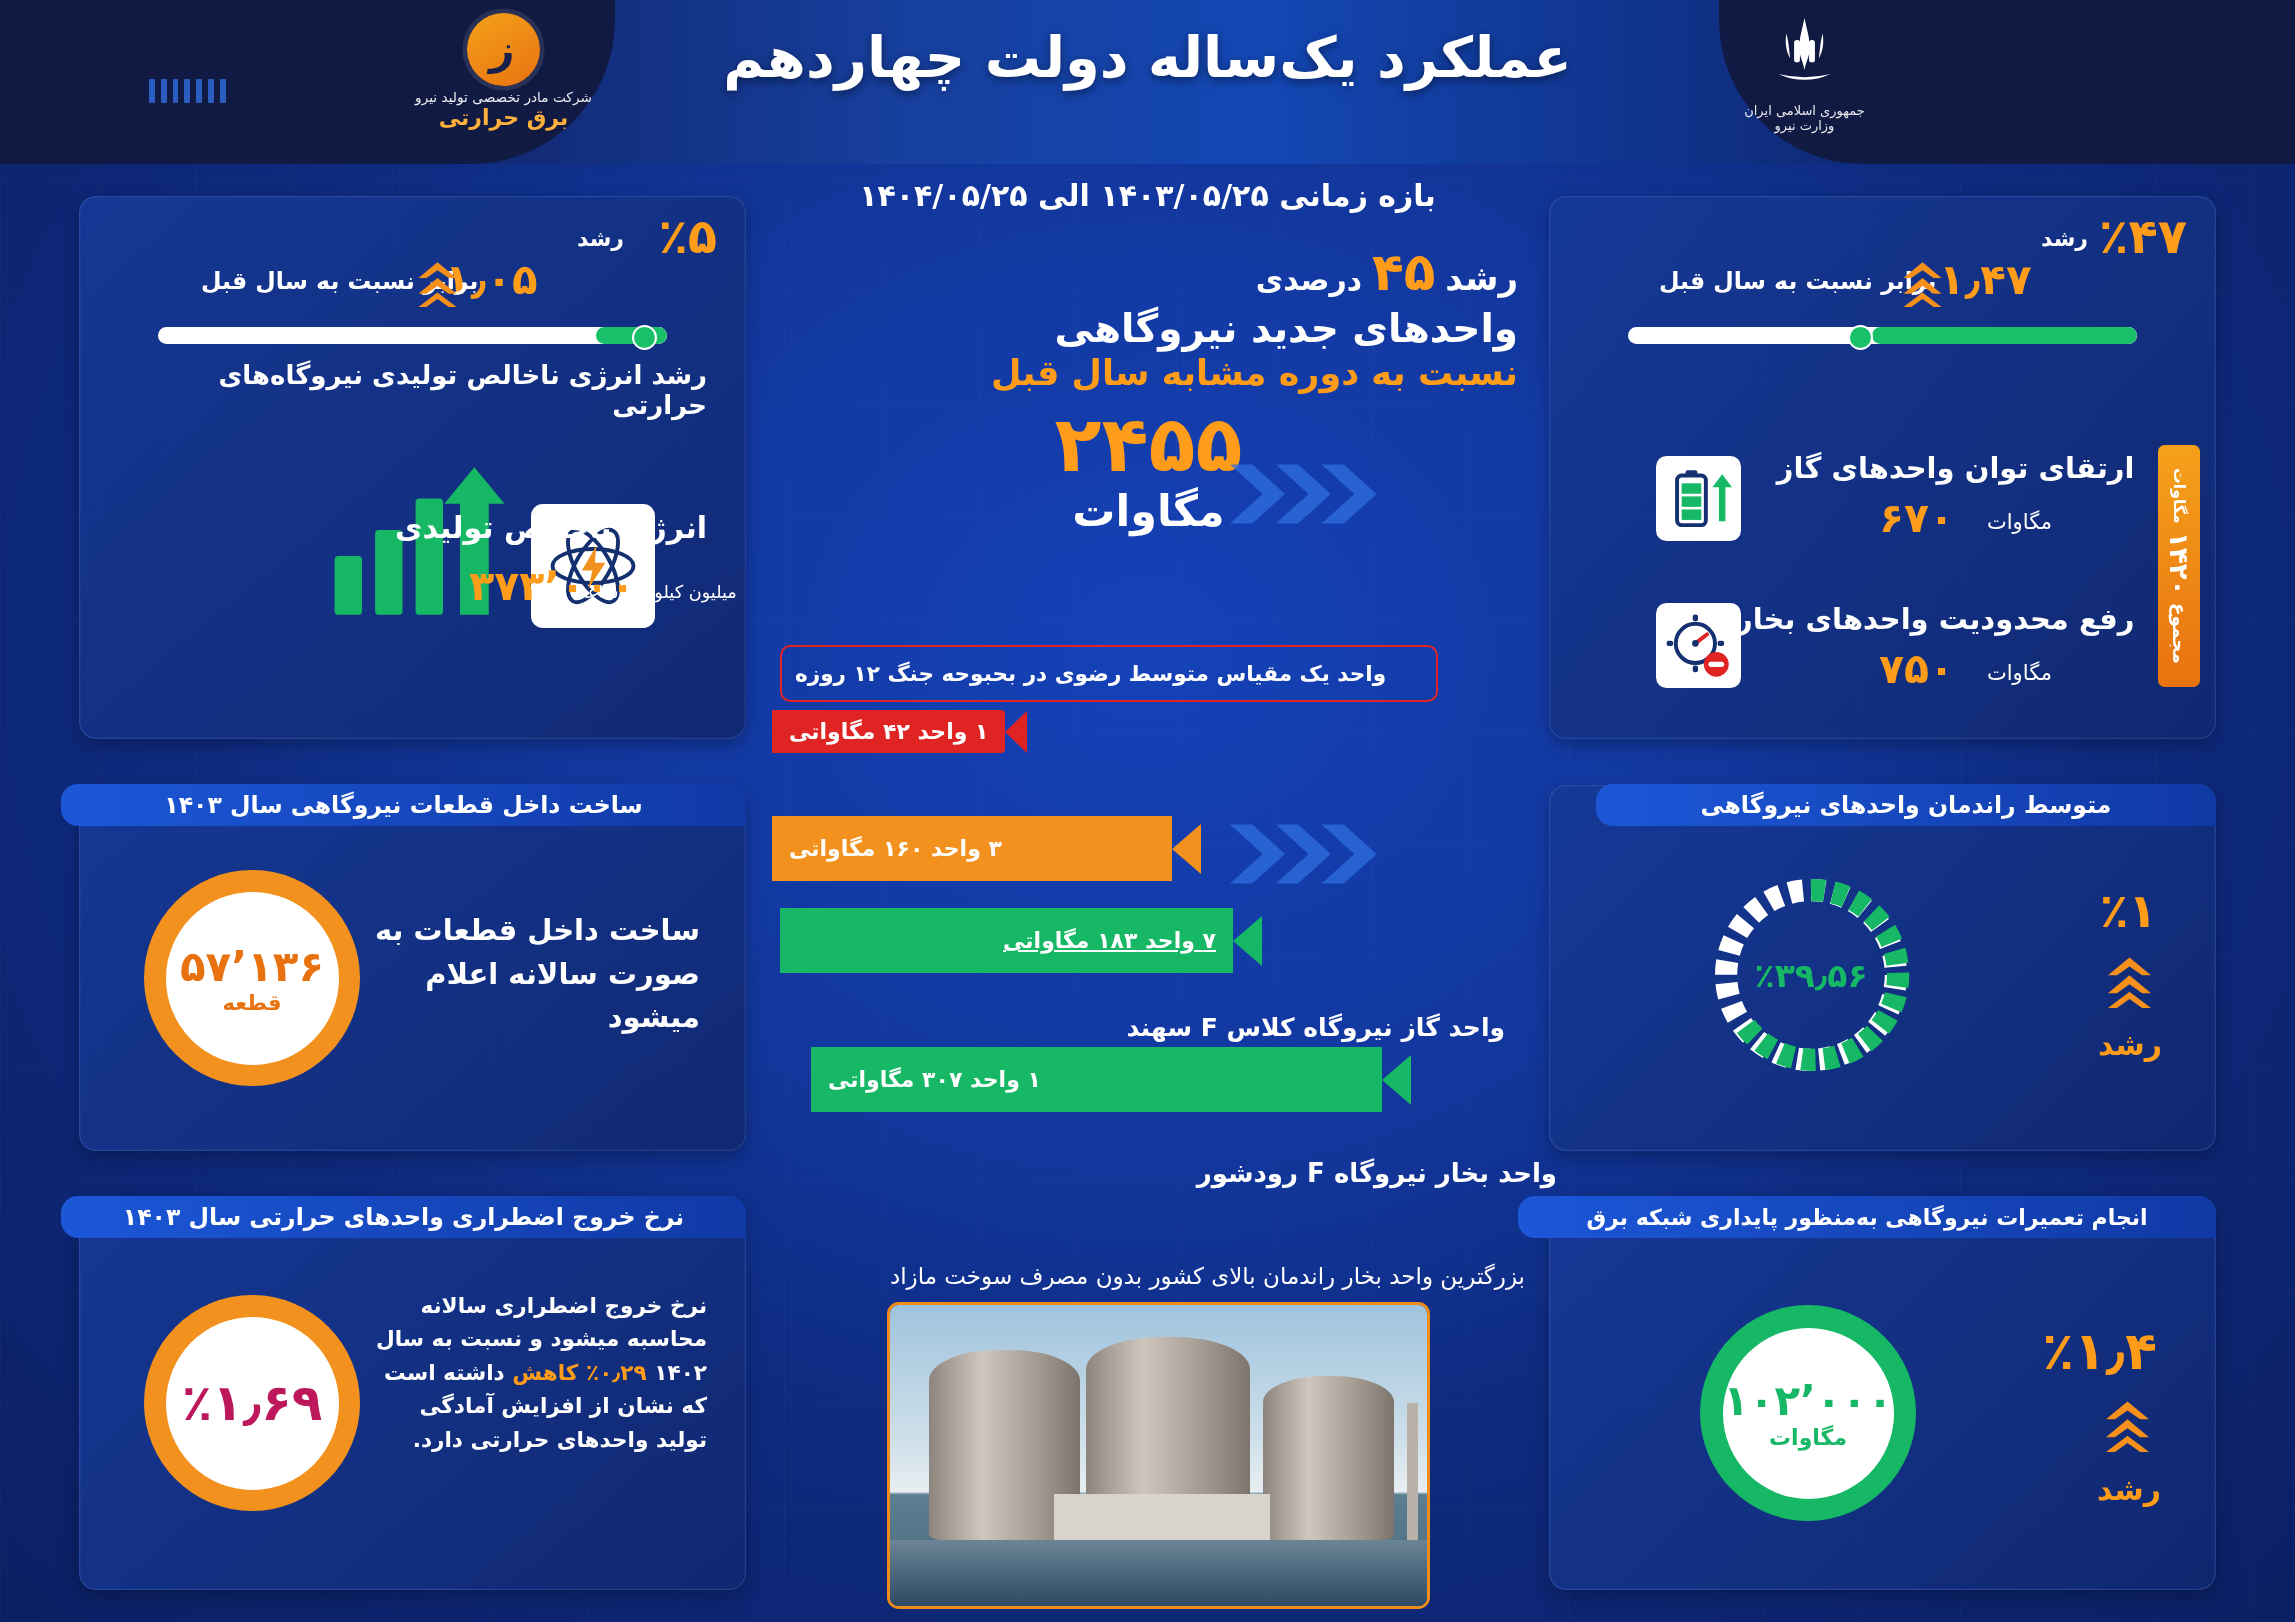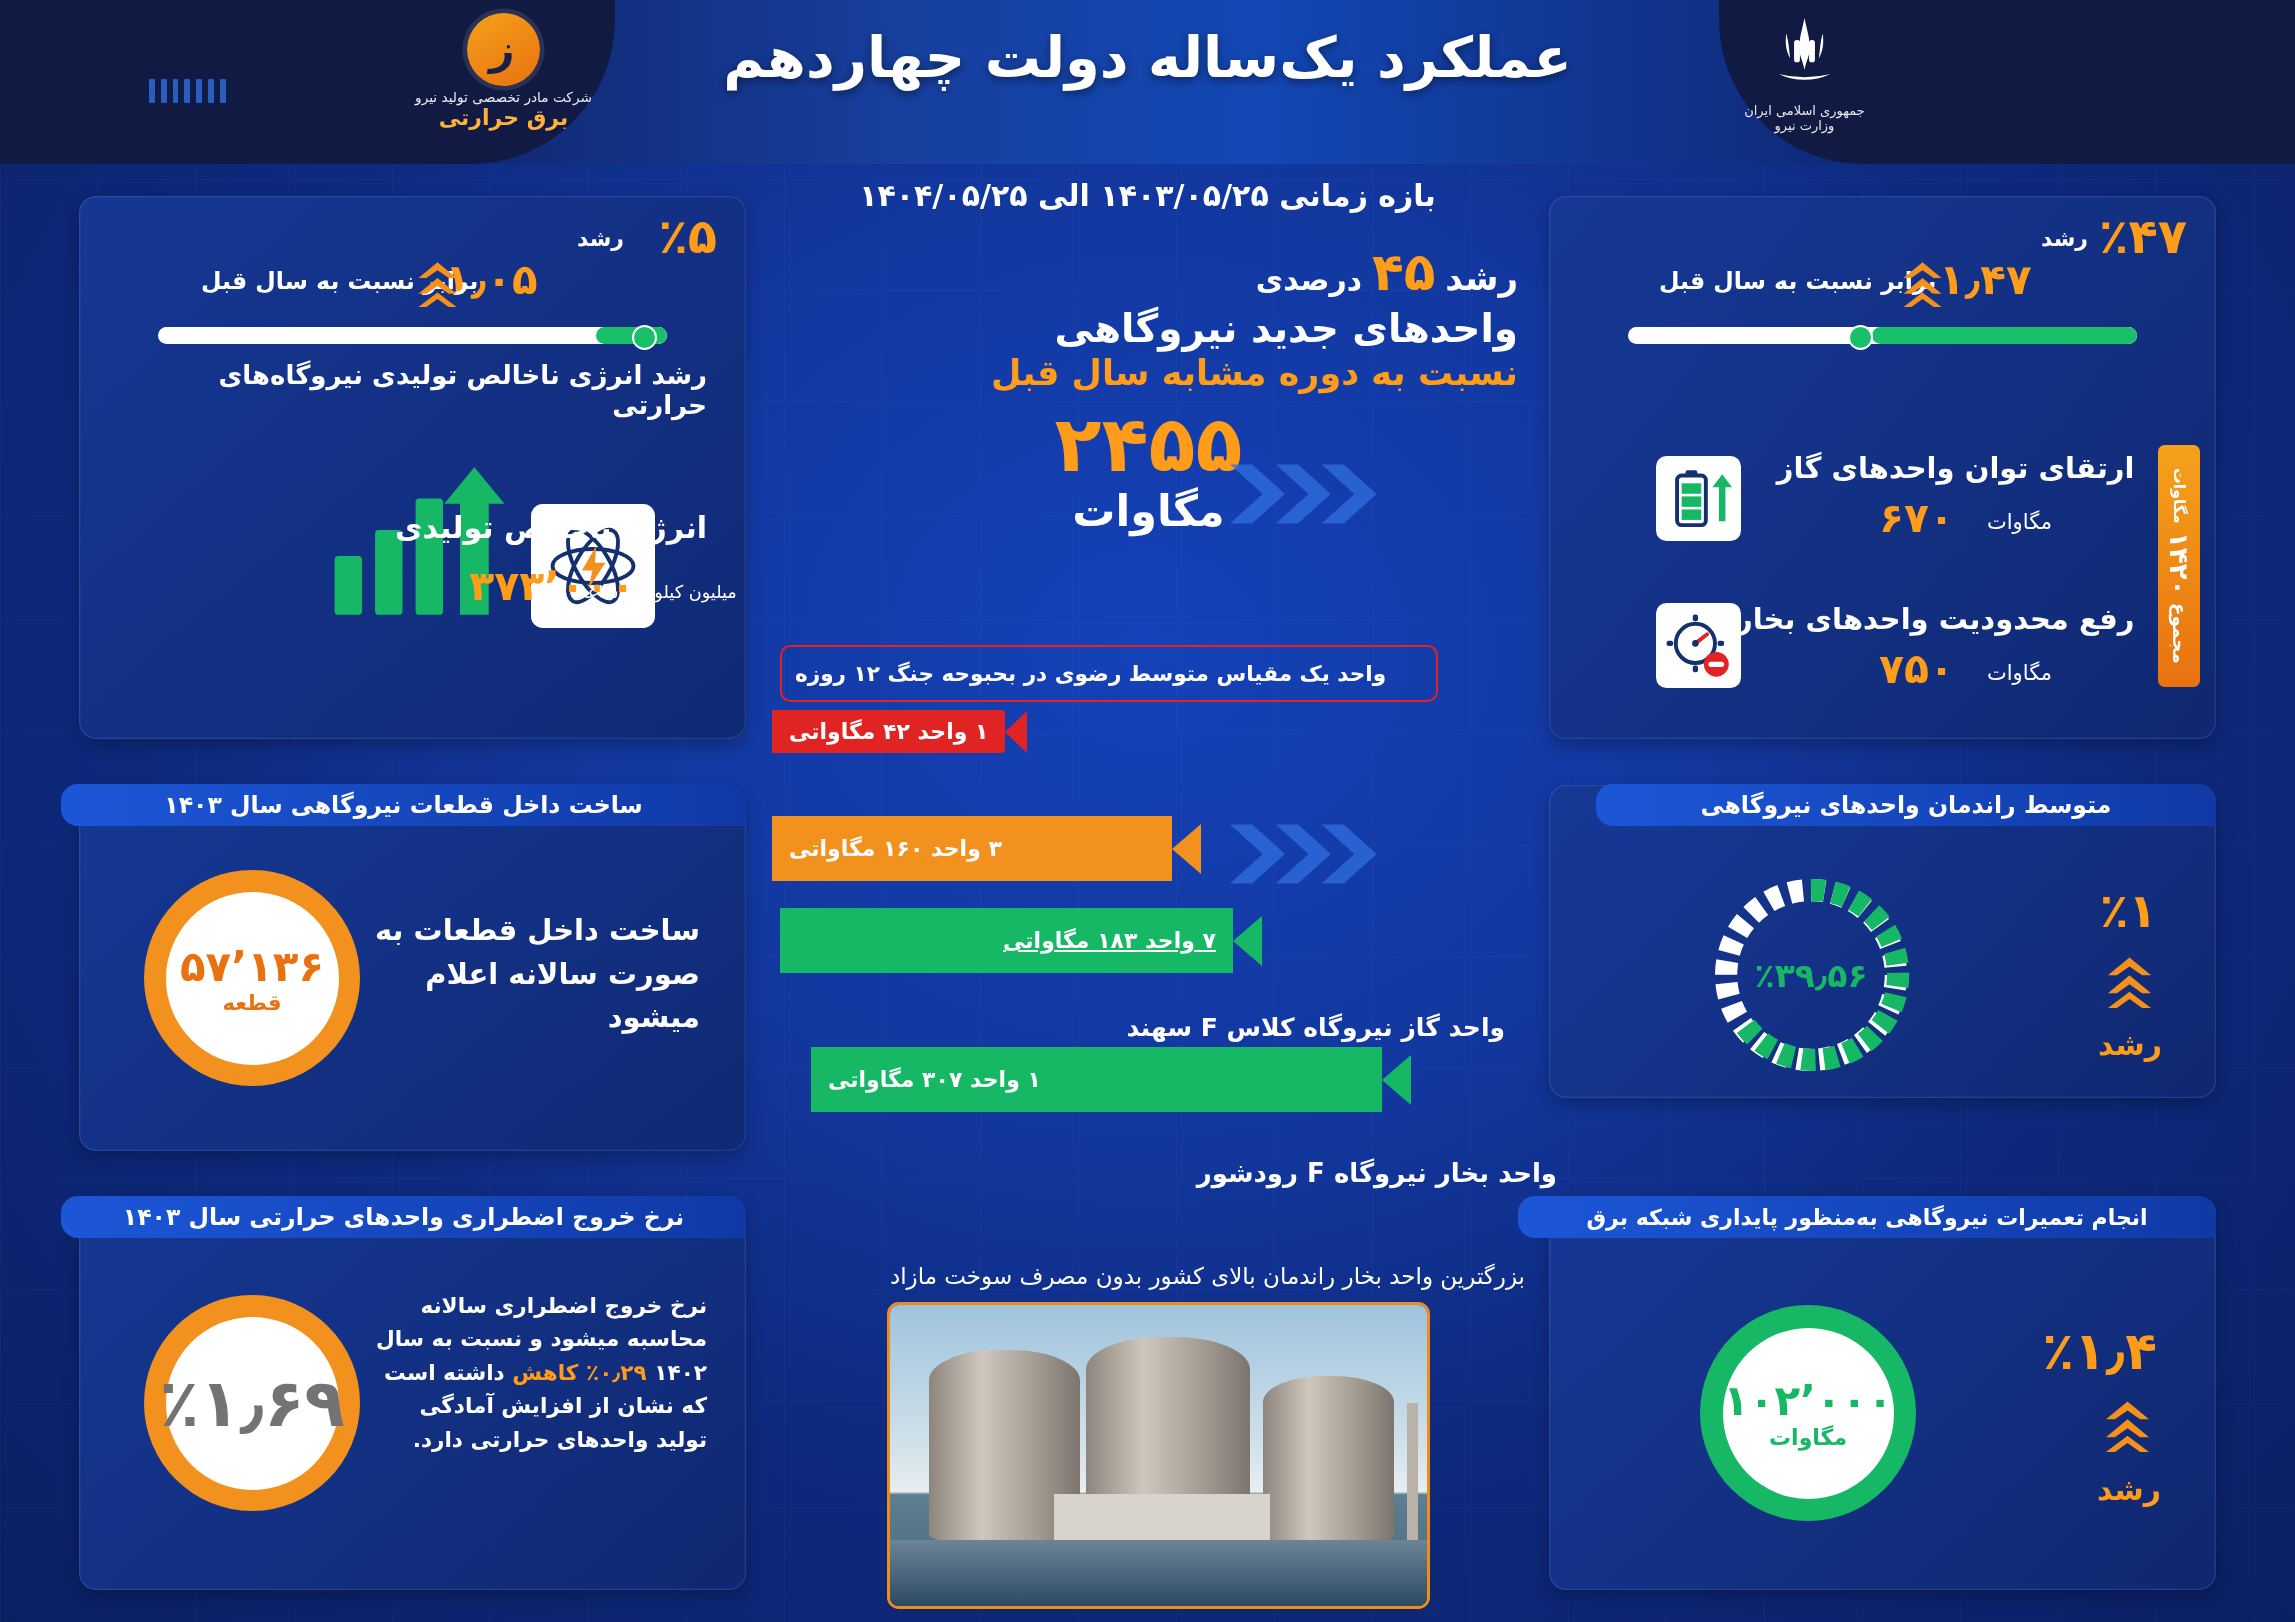--- a/index.html
+++ b/index.html
@@ -321,21 +321,21 @@
     <div class="ribbon" style="min-width:641px;">ساخت داخل قطعات نیروگاهی      سال ۱۴۰۳</div>
     <div style="position:absolute;left:65px;top:85px;width:216px;height:216px;border-radius:50%;background:#f2911e;display:flex;align-items:center;justify-content:center;">
       <div class="circle-num" style="width:173px;height:173px;background:#fff;">
         <span style="font-size:42px;color:#e8720f;">۵۷٬۱۳۶</span>
         <span style="font-size:21px;color:#e8720f;">قطعه</span>
       </div>
     </div>
     <div style="position:absolute;right:46px;top:124px;width:327px;text-align:right;font-size:29px;font-weight:bold;color:#fff;line-height:1.5;">ساخت داخل قطعات به صورت سالانه اعلام میشود</div>
   </div>
 
-  <div class="card" style="right:79px;top:785px;width:667px;height:313px;">
+  <div class="card" style="right:79px;top:785px;width:667px;height:366px;">
     <div class="ribbon" style="min-width:576px;">متوسط راندمان واحدهای نیروگاهی</div>
 
     <div class="donut" style="position:absolute;left:151px;top:79px;width:222px;height:222px;">
       <svg width="222" height="222" viewBox="0 0 340 340">
         <g>
 
           <g fill="none" stroke-width="34" stroke-linecap="butt">
             <circle cx="170" cy="170" r="130" stroke="#ffffff" stroke-dasharray="21 13" transform="rotate(-90 170 170)"></circle>
             <circle cx="170" cy="170" r="130" stroke="#16b866" stroke-dasharray="21 13" stroke-dashoffset="0" transform="rotate(-90 170 170)" pathLength="816" style="stroke-dasharray:21 13;clip-path:none;" opacity="0"></circle>
           </g>
@@ -357,21 +357,21 @@
           </g>
         </svg>
     </div>
     <div style="position:absolute;right:54px;top:242px;font-size:30px;font-weight:bold;color:#ff9c1a;">رشد</div>
   </div>
 
   <div class="card" style="left:79px;top:1197px;width:667px;height:393px;">
     <div class="ribbon" style="min-width:641px;">نرخ خروج اضطراری واحدهای حرارتی      سال ۱۴۰۳</div>
     <div style="position:absolute;left:65px;top:98px;width:216px;height:216px;border-radius:50%;background:#f2911e;display:flex;align-items:center;justify-content:center;">
       <div class="circle-num" style="width:173px;height:173px;background:#fff;">
-        <span style="font-size:66px;color:#737373;">٪۱٫۶۹</span>
+        <span style="font-size:50px;color:#be185d;">٪۱٫۶۹</span>
       </div>
     </div>
     <div style="position:absolute;right:39px;top:92px;width:340px;text-align:right;font-size:21.6px;color:#fff;line-height:1.55;font-weight:bold;">
       <span>نرخ خروج اضطراری سالانه محاسبه میشود و نسبت به سال ۱۴۰۲</span>
       <span style="color:#ff9c1a;">۰٫۲۹٪ کاهش</span>
       <span>داشته است که نشان از افزایش آمادگی تولید واحدهای حرارتی دارد.</span>
     </div>
   </div>
 
   <div class="card" style="right:79px;top:1197px;width:667px;height:393px;">

